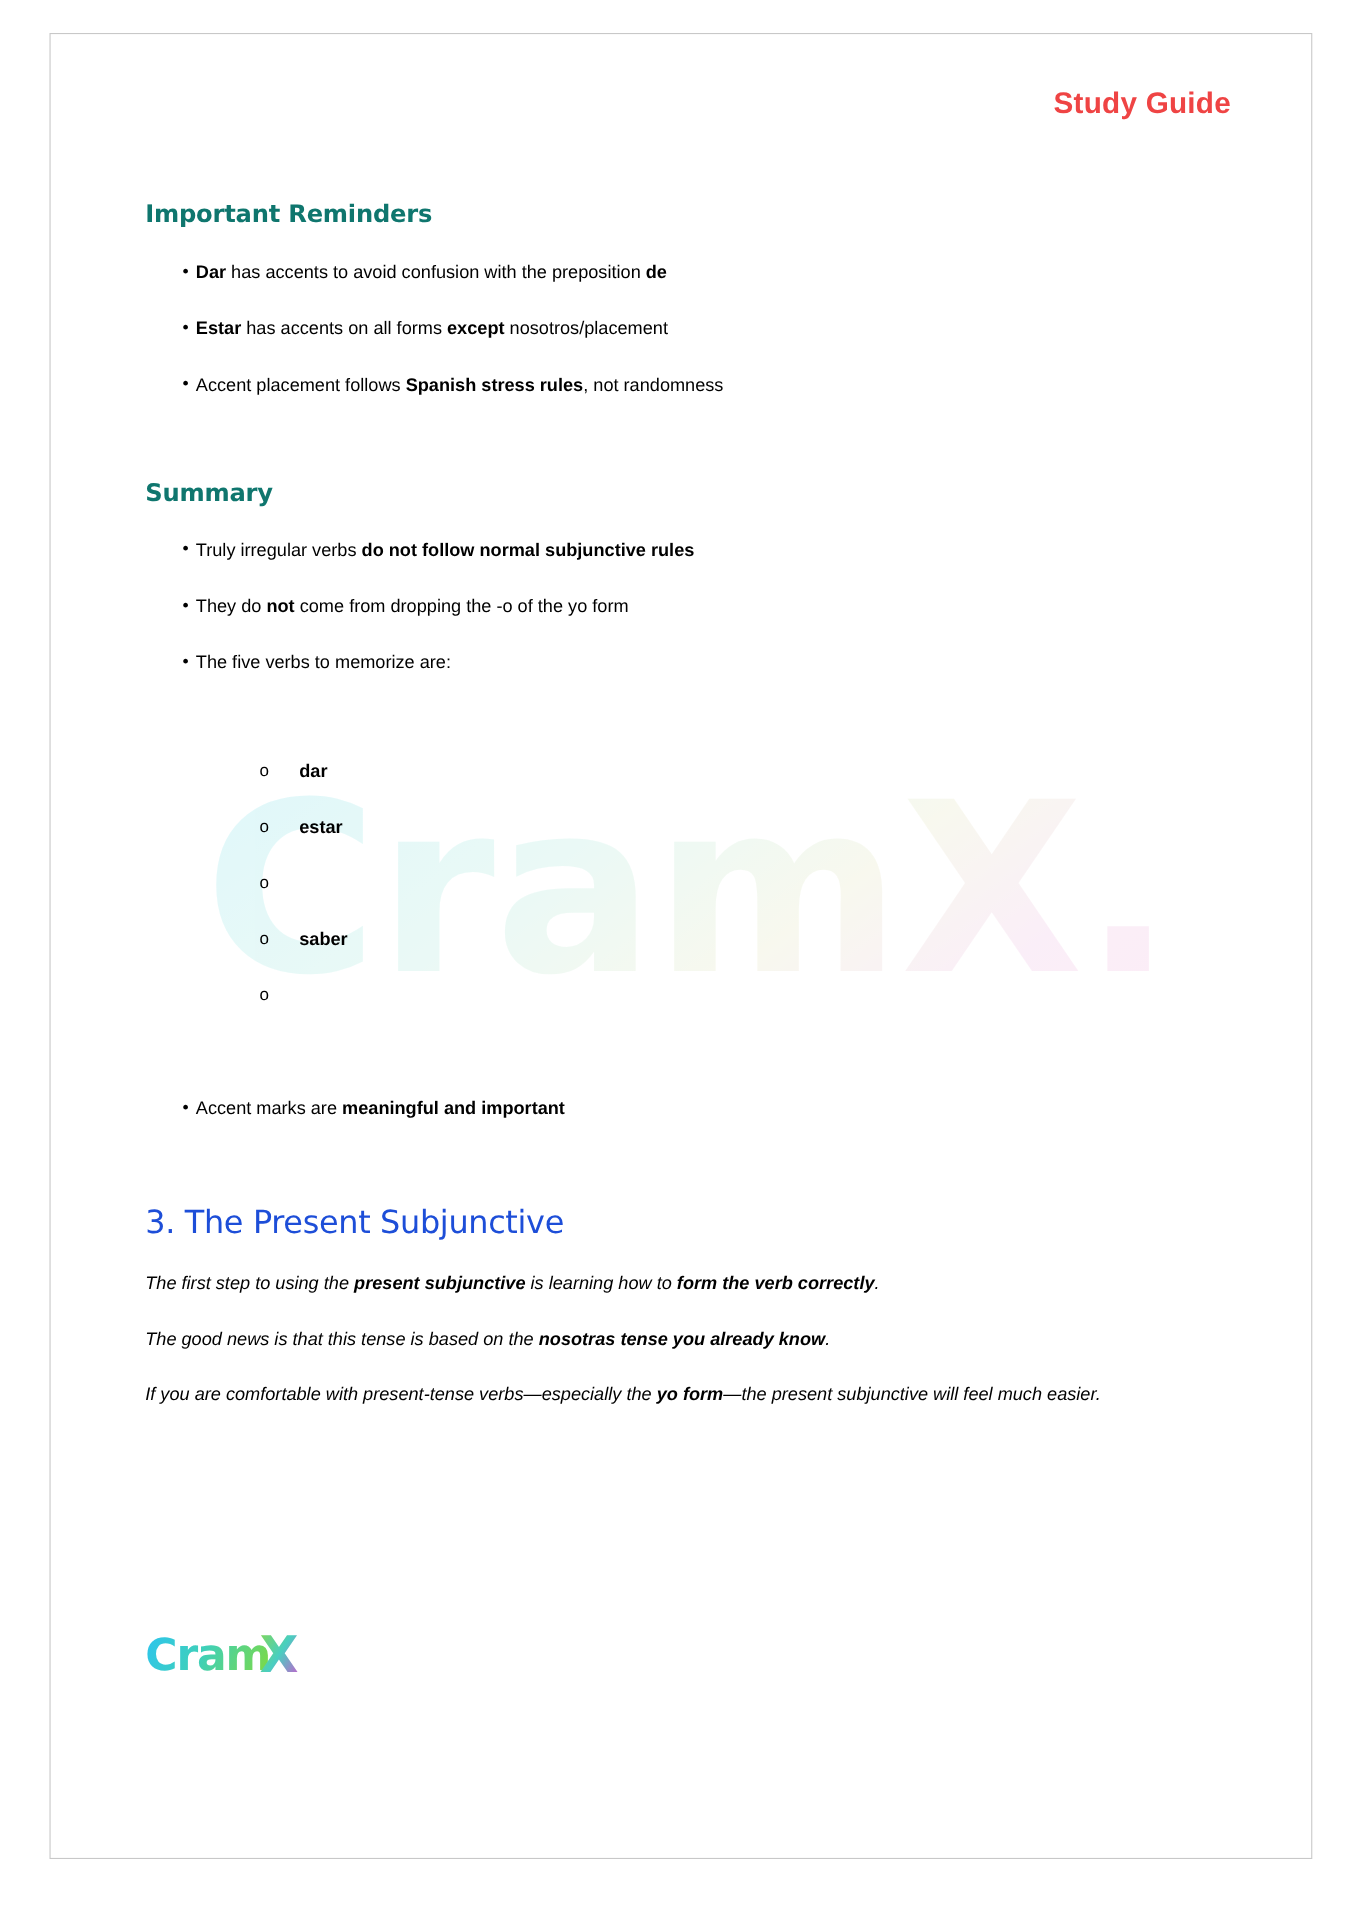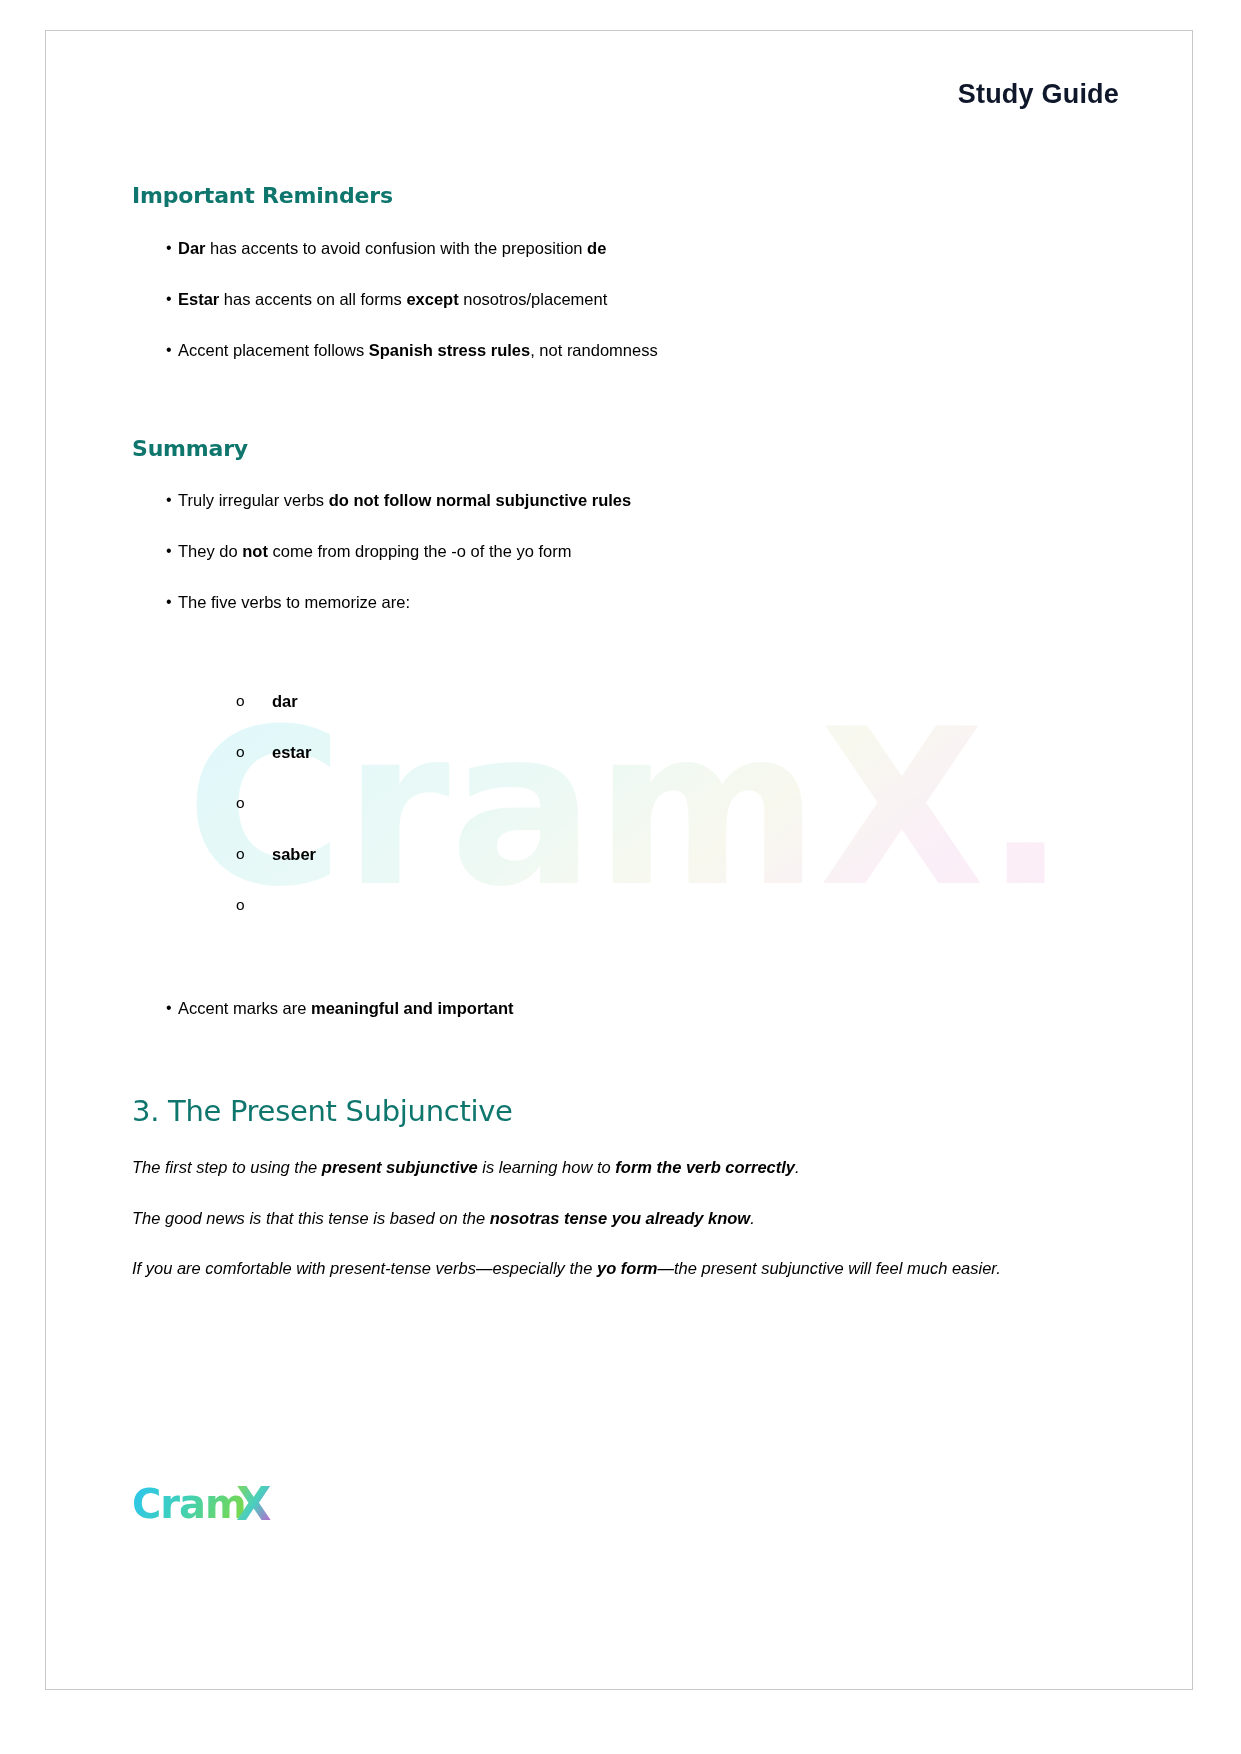--- a/index.html
+++ b/index.html
@@ -45,41 +45,41 @@
     z-index: 2;
   }
 
   
   .doc-header {
     position: absolute;
     right: 73px;
     top: 48px;
     font-size: 27px;
     font-weight: bold;
-    color: #0f172a;
+    color: #ef4444;
     letter-spacing: 0.2px;
   }
 
   
   .h-sub {
     position: absolute;
     left: 86px;
     font-family: "DejaVu Sans", sans-serif;
     font-size: 22px;
     font-weight: bold;
     color: #0f766e;
     letter-spacing: -0.2px;
   }
   .h-main {
     position: absolute;
     left: 86px;
     font-family: "DejaVu Sans", sans-serif;
     font-size: 29px;
     font-weight: normal;
-    color: #0f766e;
+    color: #1d4ed8;
     letter-spacing: -0.3px;
   }
 
   
   .bullet {
     position: absolute;
     left: 86px;
     width: 960px;
     font-size: 16.5px;
     color: #000000;

